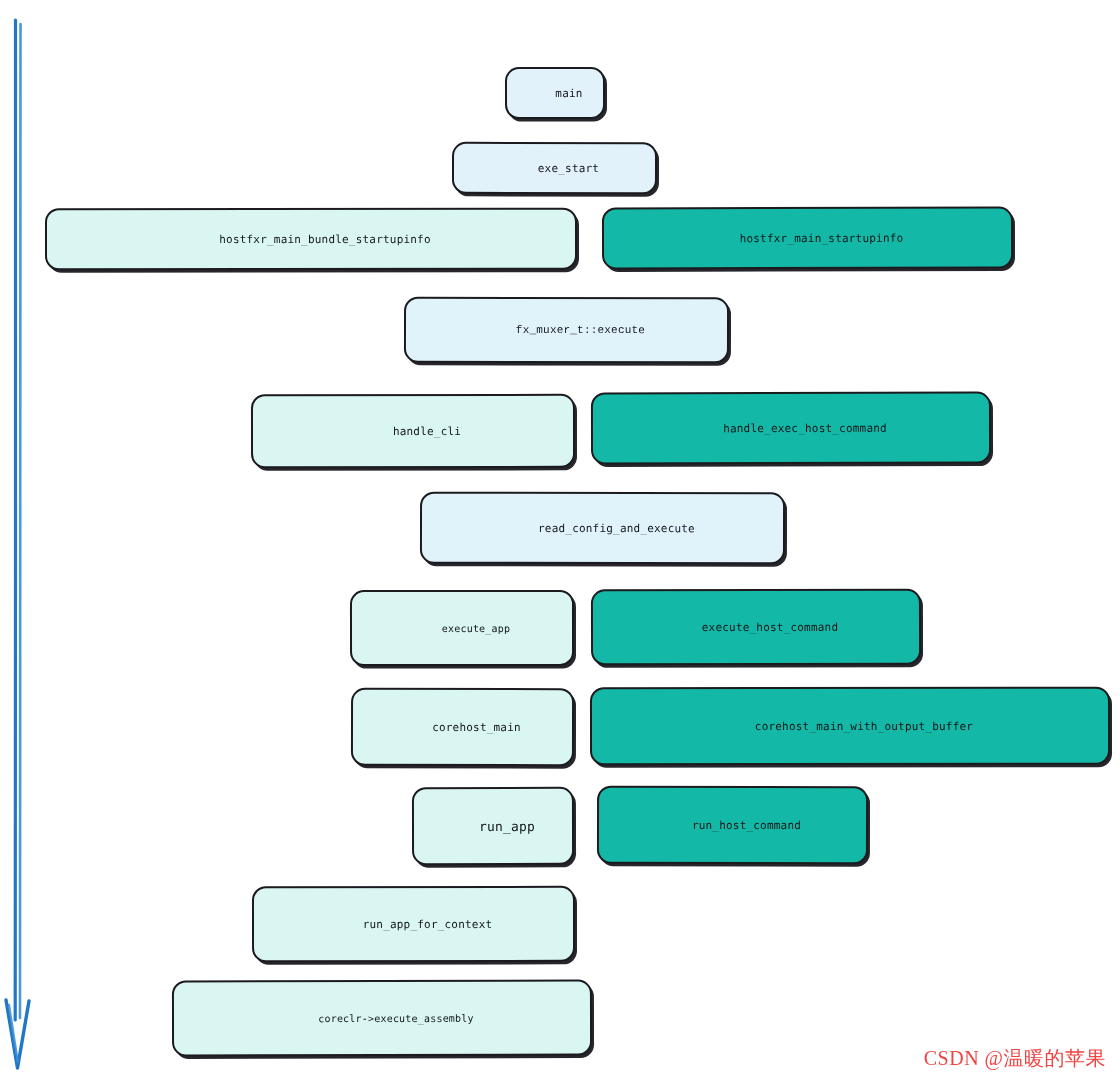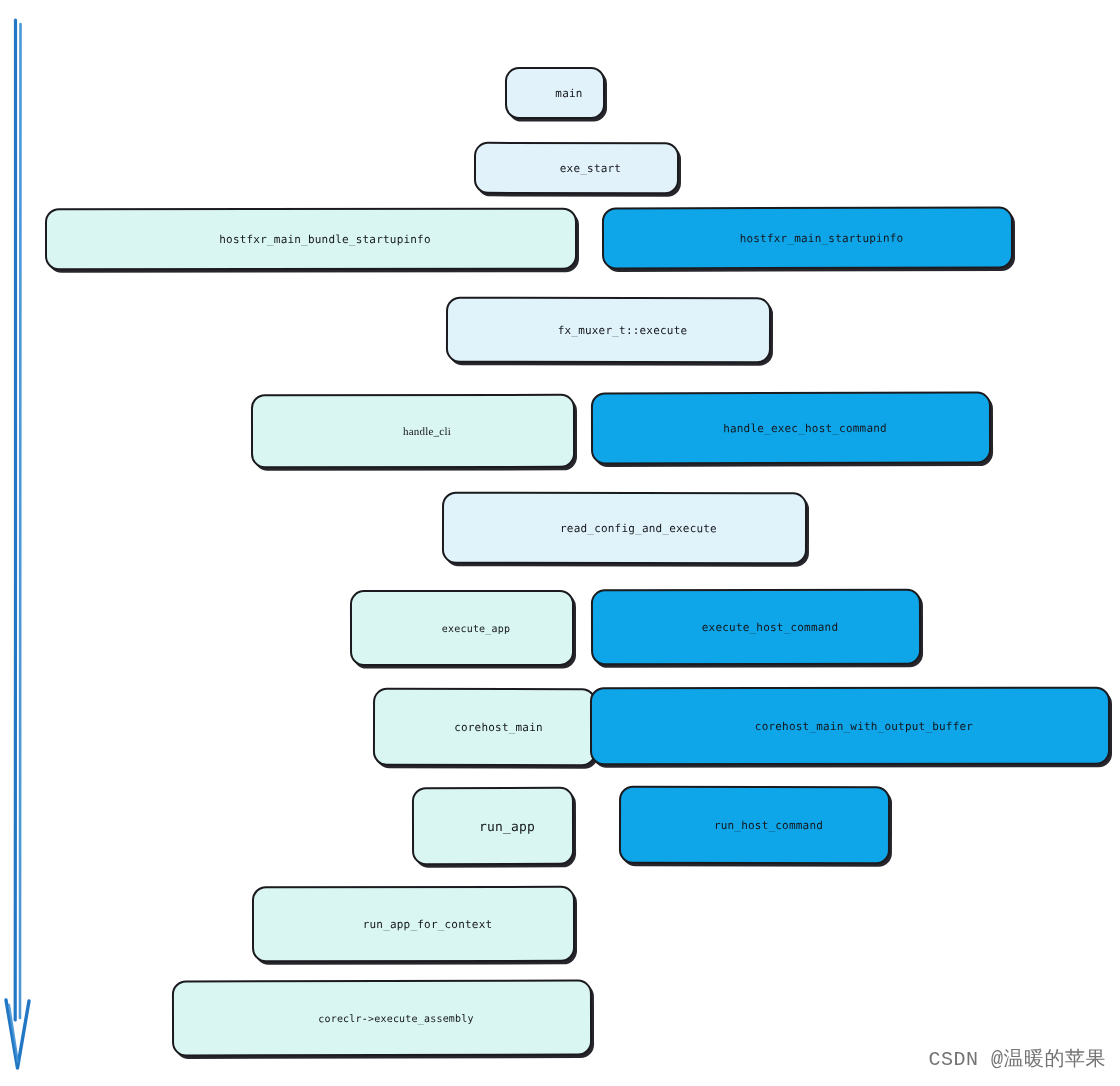--- a/index.html
+++ b/index.html
@@ -41,35 +41,35 @@
     font-size: 23px;
     letter-spacing: 0.2px;
     color: #14161a;
     white-space: nowrap;
     box-shadow: 2.5px 3px 0 -0.5px rgba(20,20,26,.92);
     padding-left: 28px;
   }
   .node.cyan    { background: #d9f6f3; text-align: right; }
   .node.blue    { background: #e2f2fb; }
   .node.sky     { background: #e0f3fb; }
-  .node.lav     { background: #0ea5e9; }
+  .node.lav     { background: #14b8a6; }
 
   
   .j1 { transform: rotate(-0.12deg); }
-  .j2 { transform: rotate(0.1deg); margin-left: 22px; }
+  .j2 { transform: rotate(0.1deg); }
   .j3 { transform: rotate(-0.06deg); }
 
   
   #watermark {
     position: absolute;
     right: 14px;
     bottom: 14px;
-    font-family: Liberation Mono, monospace;
+    font-family: Liberation Serif, serif;
     font-size: 20px;
-    color: #737373;
+    color: #ef4444;
     letter-spacing: 0.5px;
     user-select: none;
   }
 </style>
 </head>
 <body>
 
 <div id="canvas">
 
   <svg id="flow-arrow" viewBox="0 0 60 1086" width="60" height="1086" aria-hidden="true">
@@ -79,22 +79,22 @@
 
     <path d="M6 1000 L17.5 1068 L29 1001" stroke="#2277c4" stroke-width="3.4" fill="none" stroke-linecap="round" stroke-linejoin="round"></path>
     <path d="M9 1005 L17.8 1062" stroke="#3d8fd4" stroke-width="2.4" fill="none" stroke-linecap="round" opacity="0.85"></path>
   </svg>
 
   <div id="nodes">
       <div class="node blue j1" style="left: 505px; top: 67px; width: 100px; height: 52px; font-size: 11px;">main</div>
       <div class="node blue j2" style="left: 452px; top: 142px; width: 205px; height: 52px; font-size: 11px;">exe_start</div>
       <div class="node cyan j3" style="left: 45px; top: 208px; width: 532px; height: 62px; font-size: 11px;">hostfxr_main_bundle_startupinfo</div>
       <div class="node lav j1" style="left: 602px; top: 207px; width: 411px; height: 62px; font-size: 11px;">hostfxr_main_startupinfo</div>
-      <div class="node sky j2" style="left: 424px; top: 297px; width: 325px; height: 66px; font-size: 11px;">fx_muxer_t::execute</div>
-      <div class="node cyan j3" style="left: 251px; top: 394px; width: 324px; height: 74px; font-size: 11px; font-family: Liberation Serif, serif;">handle_cli</div>
+      <div class="node sky j2" style="left: 404px; top: 297px; width: 325px; height: 66px; font-size: 11px; font-family: Liberation Mono, monospace;">fx_muxer_t::execute</div>
+      <div class="node cyan j3" style="left: 251px; top: 394px; width: 324px; height: 74px; font-size: 11px;">handle_cli</div>
       <div class="node lav j1" style="left: 591px; top: 392px; width: 400px; height: 72px; font-size: 11px;">handle_exec_host_command</div>
       <div class="node sky j2" style="left: 420px; top: 492px; width: 365px; height: 72px; font-size: 11px;">read_config_and_execute</div>
       <div class="node cyan j3" style="left: 350px; top: 590px; width: 224px; height: 76px; font-size: 10px;">execute_app</div>
       <div class="node lav j1" style="left: 591px; top: 589px; width: 330px; height: 76px; font-size: 11px;">execute_host_command</div>
       <div class="node cyan j2" style="left: 351px; top: 688px; width: 223px; height: 78px; font-size: 11px;">corehost_main</div>
       <div class="node lav j3" style="left: 590px; top: 687px; width: 520px; height: 78px; font-size: 11px;">corehost_main_with_output_buffer</div>
       <div class="node cyan j1" style="left: 412px; top: 787px; width: 162px; height: 78px; font-size: 13px;">run_app</div>
       <div class="node lav j2" style="left: 597px; top: 786px; width: 271px; height: 78px; font-size: 11px;">run_host_command</div>
       <div class="node cyan j3" style="left: 252px; top: 886px; width: 323px; height: 76px; font-size: 11px;">run_app_for_context</div>
       <div class="node cyan j1" style="left: 172px; top: 980px; width: 420px; height: 76px; font-size: 10px;">coreclr-&gt;execute_assembly</div>

